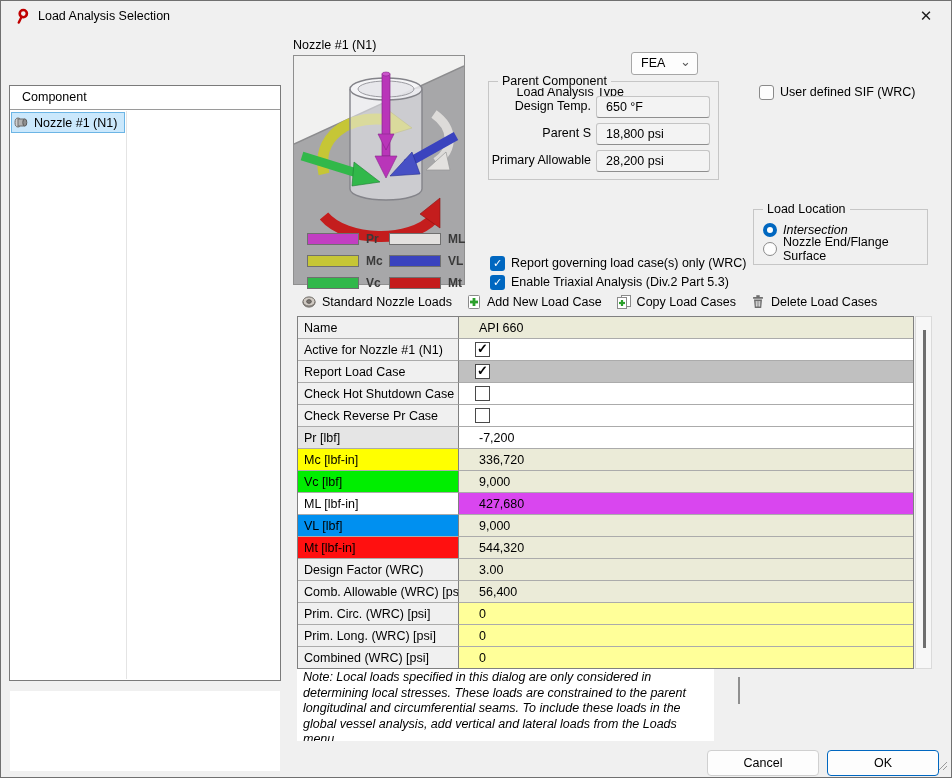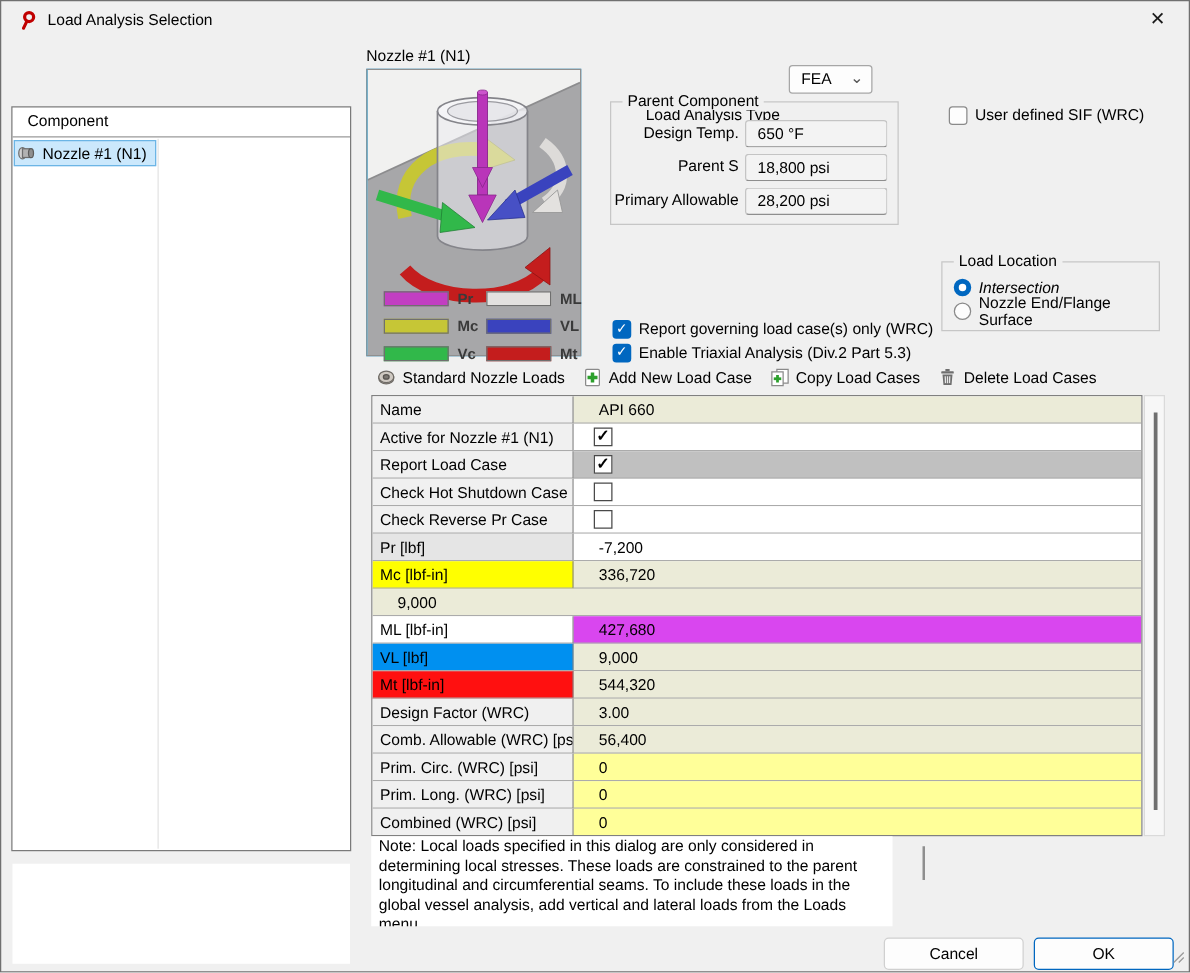--- a/index.html
+++ b/index.html
@@ -60,21 +60,21 @@
   .tb-item { display:flex; gap:5px; align-items:center; }
   
   .load-table { position:absolute; left:296px; top:315px; width:617px; height:353px; border:1px solid #808080; background:#fff; overflow:hidden; }
   .trow { display:flex; height:22px; }
   .tlabel { width:161px; padding:4px 0 0 6px; border-right:1px solid #808080; border-bottom:1px solid #ababab; overflow:hidden; white-space:nowrap; }
   .tvalue { flex:1; border-bottom:1px solid #ababab; display:flex; align-items:center; padding-left:20px; }
   .tbl-check { width:15px; height:15px; background:#fff; border:1px solid #494949; font-size:13px; font-weight:bold; line-height:12px; text-align:center; color:#000; margin-left:-4px; flex:none; }
   .vscroll { position:absolute; left:914px; top:315px; width:17px; height:353px; background:#f7f7f7; border:1px solid #dadada; }
   .vthumb { position:absolute; left:7px; top:13px; width:3px; height:318px; background:#6f6f6f; }
   
-  .note { position:absolute; left:296px; top:668px; width:417px; height:72px; background:#fff; padding:1px 6px; line-height:15.6px; overflow:hidden; }
+  .note { position:absolute; left:296px; top:668px; width:417px; height:72px; background:#fff; padding:1px 6px; line-height:15.6px; overflow:hidden;font-style:italic; }
   .note-scroll { position:absolute; left:737px; top:676px; width:2px; height:27px; background:#8f8f8f; }
   
   .btn { position:absolute; width:112px; height:26px; border-radius:4px; background:#fdfdfd; border:1px solid #d0d0d0; text-align:center; padding-top:5px; }
   #btn-cancel { left:706px; top:749px; }
   #btn-ok { left:826px; top:749px; border-color:#0067c0; }
   .resize-grip { position:absolute; right:3px; bottom:3px; }
 </style>
 </head>
 <body>
 
@@ -287,20 +287,21 @@
       </div>
       <div class="trow">
         <div class="tlabel" style="background: #e5e5e5;">Pr [lbf]</div>
         <div class="tvalue" style="background: rgb(255, 255, 255);">-7,200</div>
       </div>
       <div class="trow">
         <div class="tlabel" style="background: rgb(255, 255, 0);">Mc [lbf-in]</div>
         <div class="tvalue" style="background: rgb(235, 235, 216);">336,720</div>
       </div>
       <div class="trow">
+        <div class="tlabel" style="background: rgb(0, 238, 0);">Vc [lbf]</div>
         <div class="tvalue" style="background: rgb(235, 235, 216);">9,000</div>
       </div>
       <div class="trow">
         <div class="tlabel" style="background: rgb(255, 255, 255);">ML [lbf-in]</div>
         <div class="tvalue" style="background: #d946ef;">427,680</div>
       </div>
       <div class="trow">
         <div class="tlabel" style="background: rgb(0, 144, 240);">VL [lbf]</div>
         <div class="tvalue" style="background: rgb(235, 235, 216);">9,000</div>
       </div>

